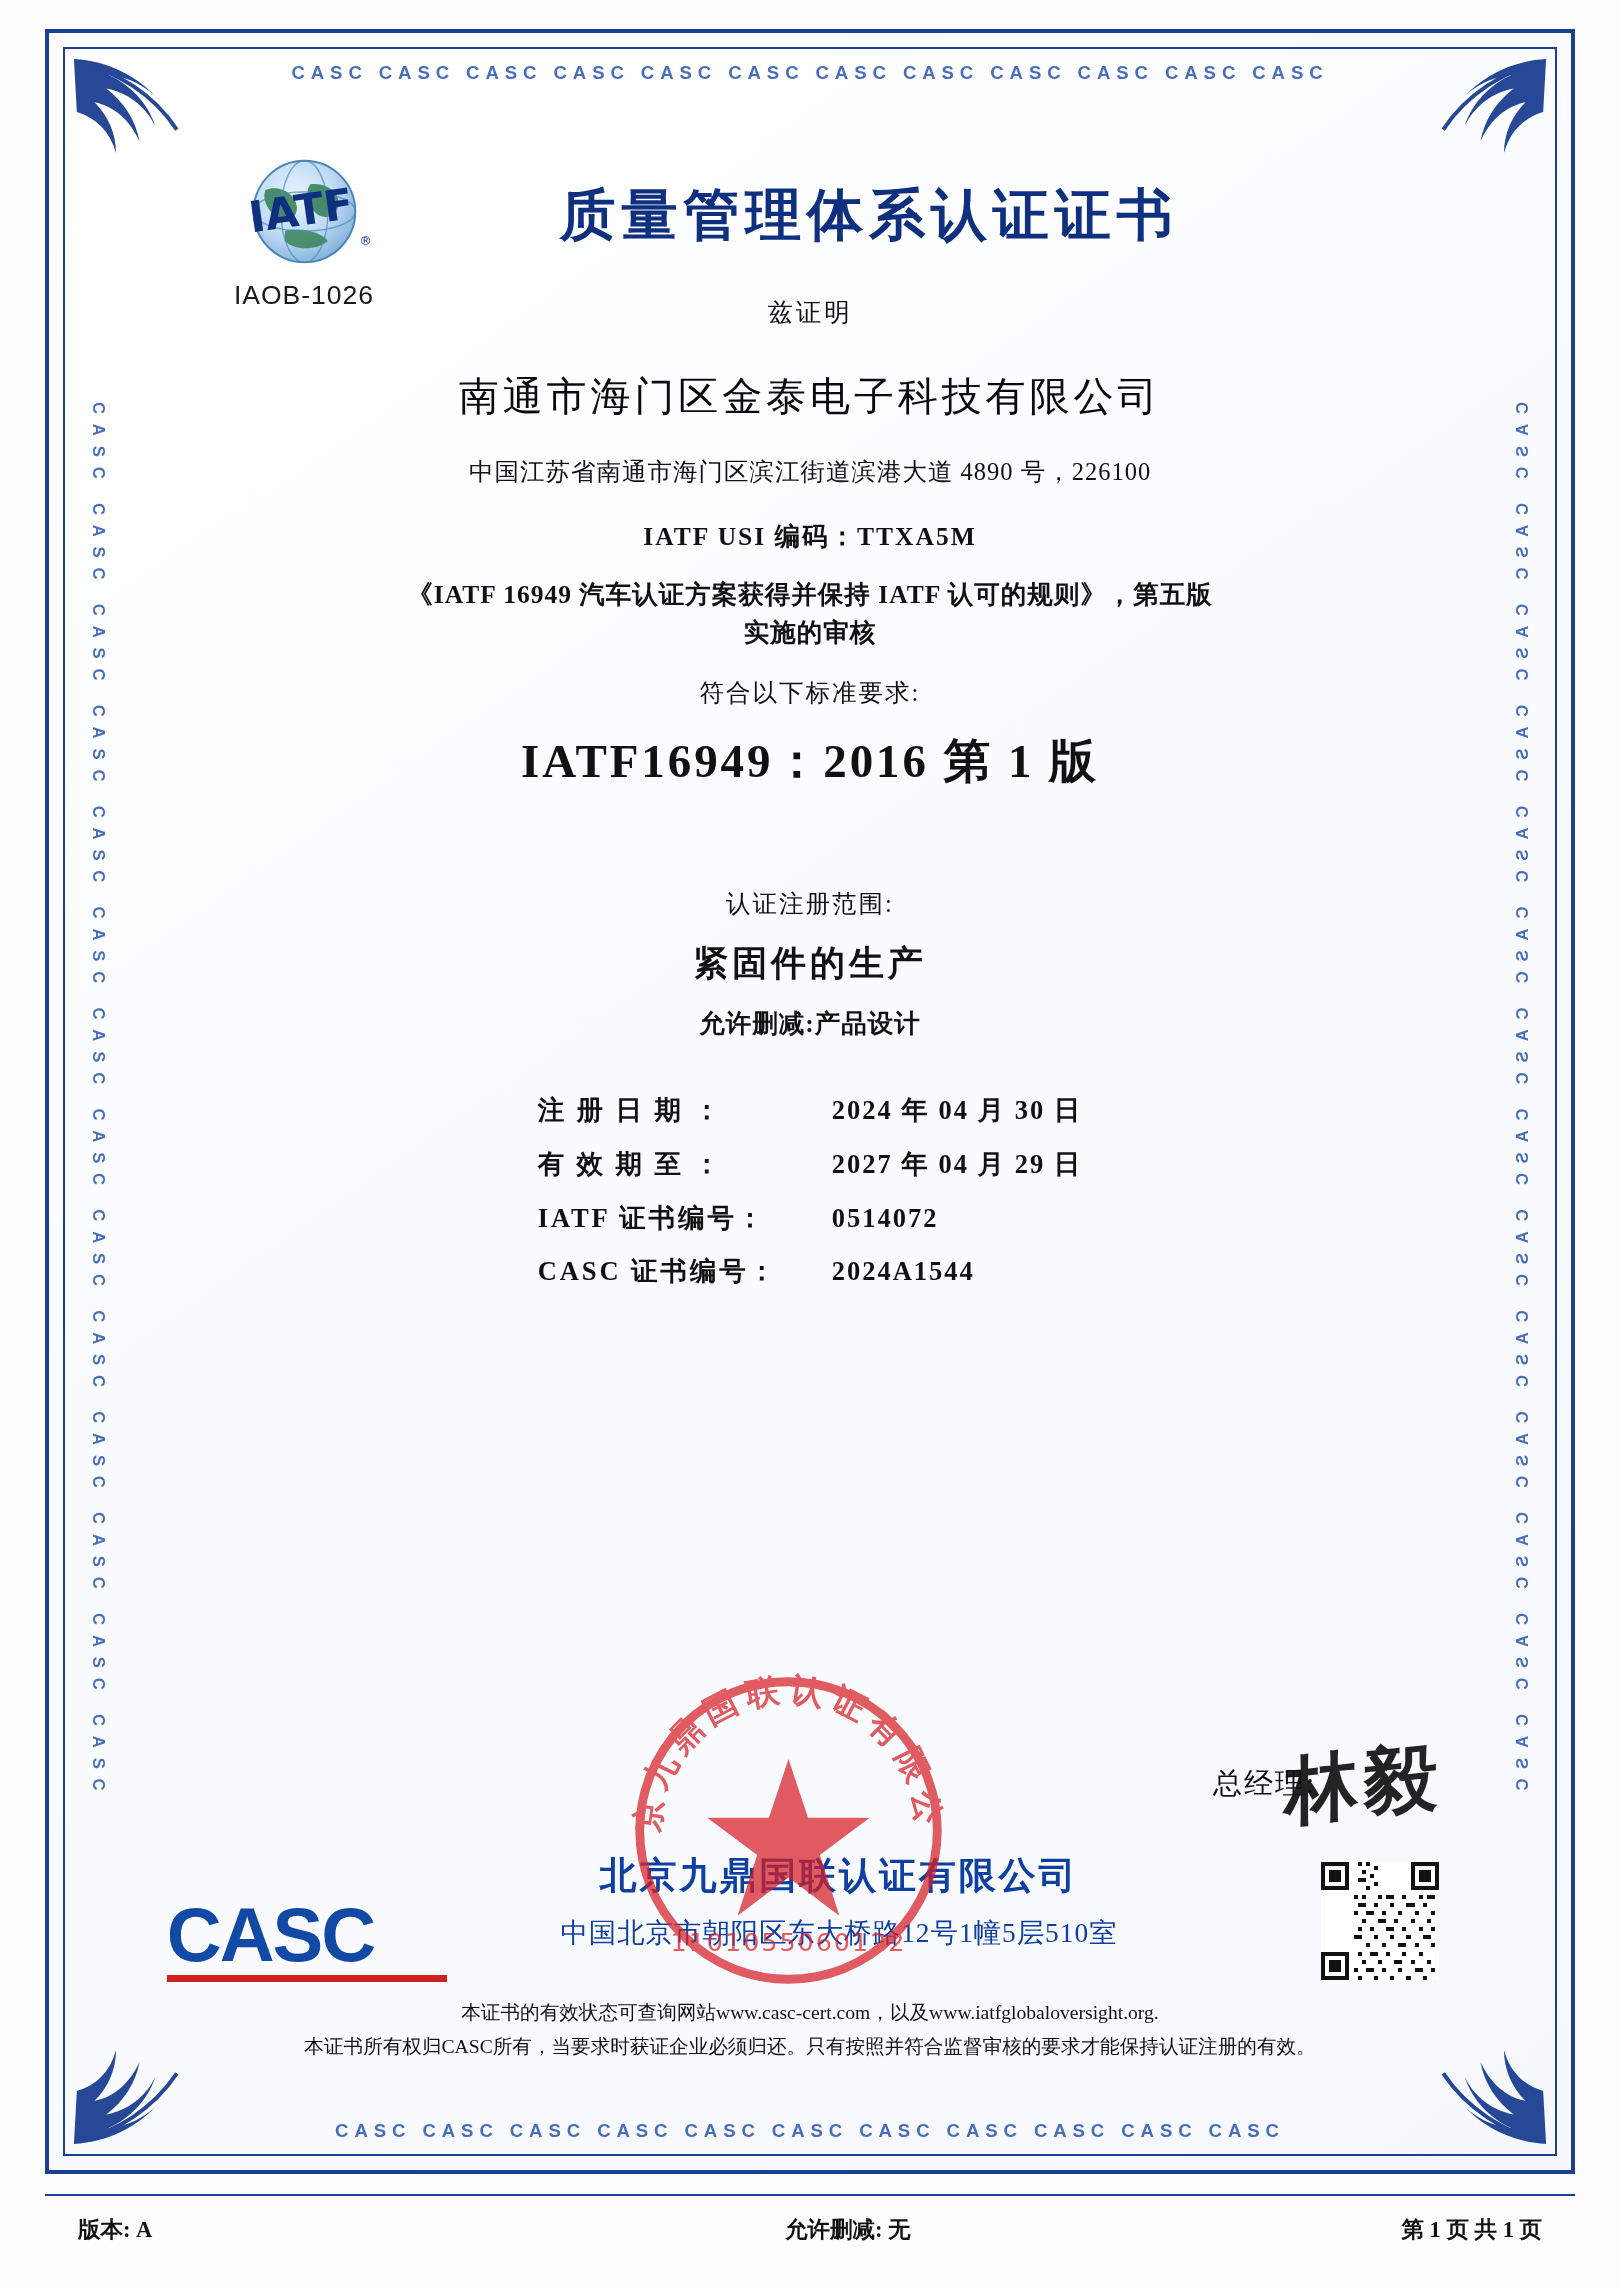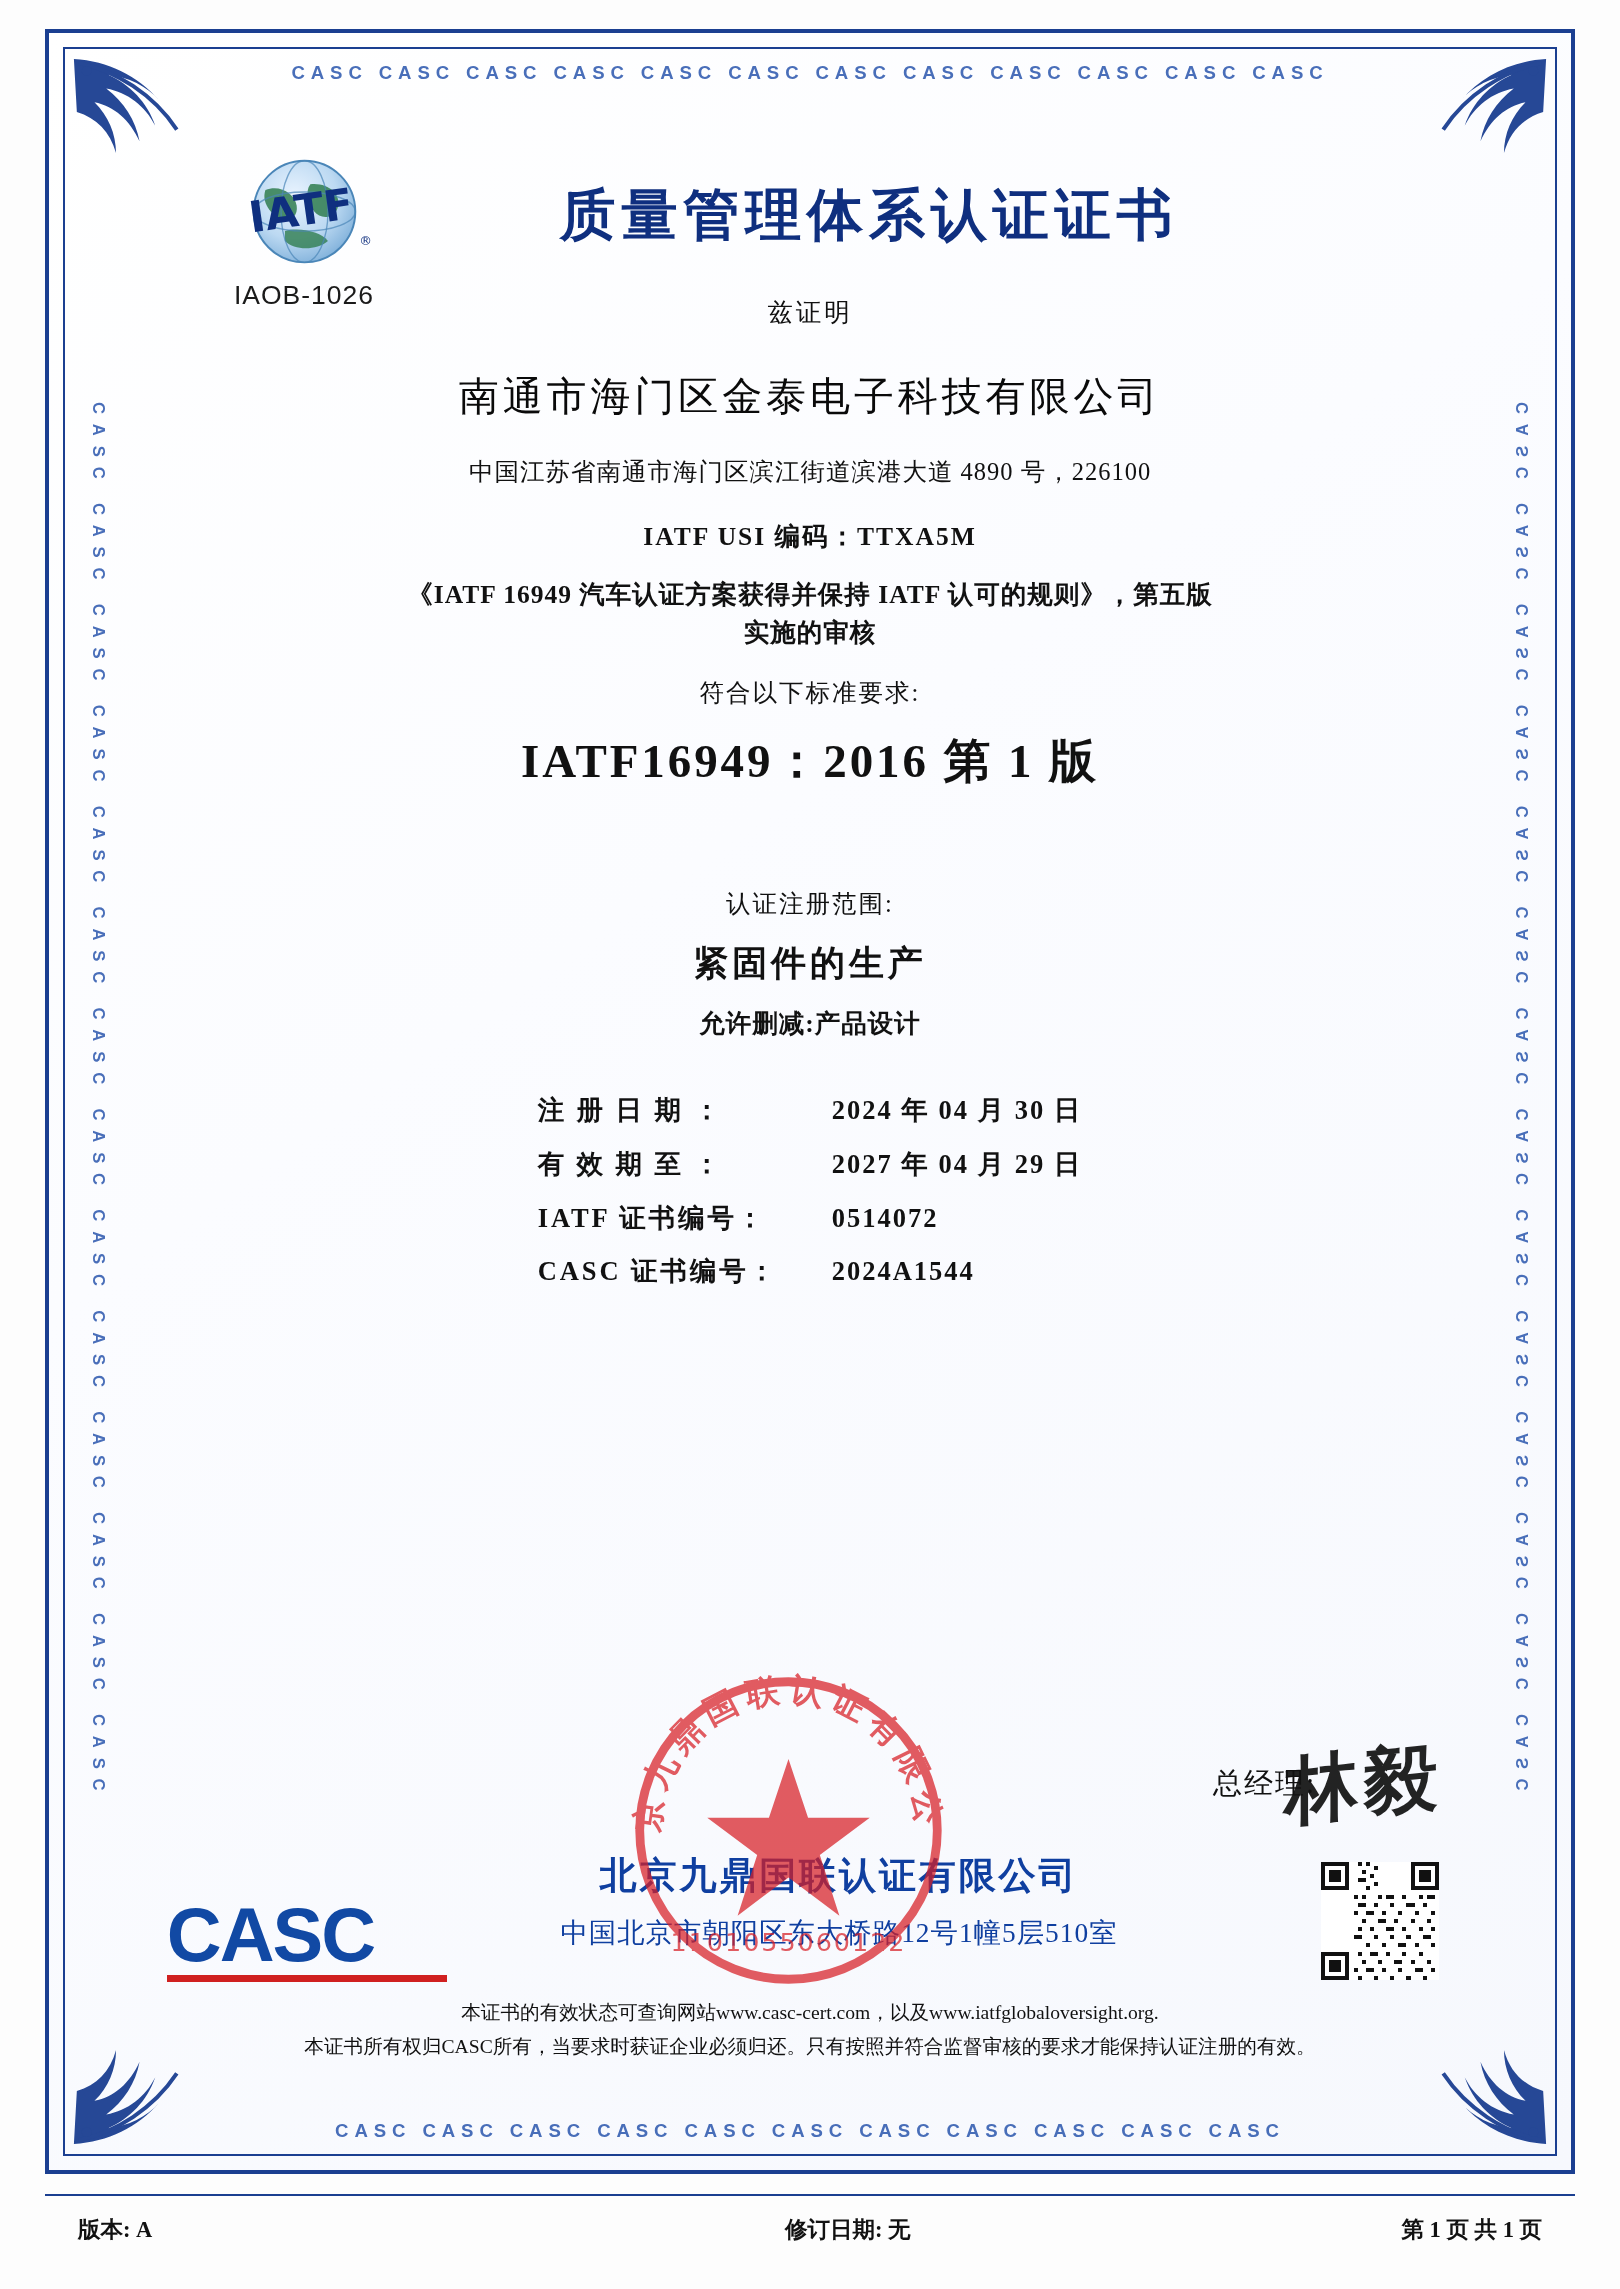--- a/index.html
+++ b/index.html
@@ -598,18 +598,18 @@
           <div>本证书的有效状态可查询网站www.casc-cert.com，以及www.iatfglobaloversight.org.</div>
           <div>本证书所有权归CASC所有，当要求时获证企业必须归还。只有按照并符合监督审核的要求才能保持认证注册的有效。</div>
         </div>
 
       </div>
     </div>
   </div>
 
   <div class="page-footer">
     <div class="left">版本: A</div>
-    <div class="mid">修订日期: 无</div>
+    <div class="mid">允许删减: 无</div>
     <div class="right">第 1 页    共 1 页</div>
   </div>
 
 </div>
 
 
 </body></html>

